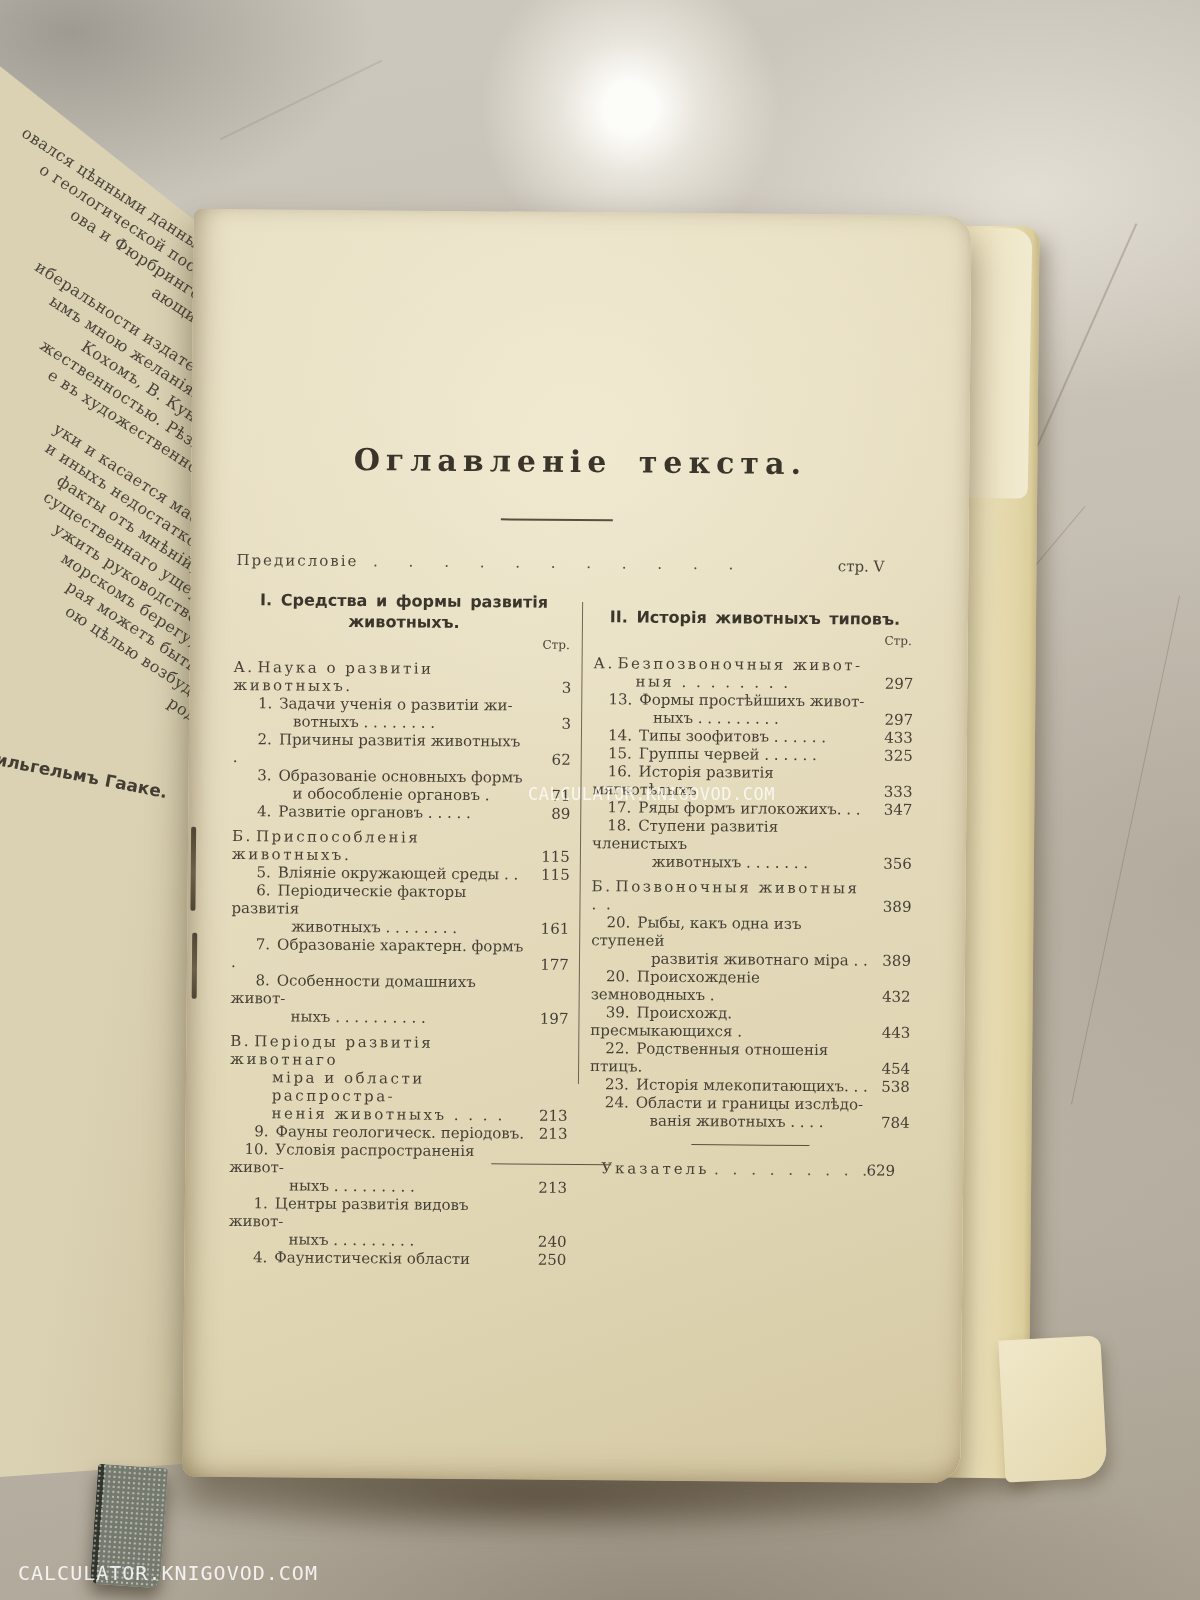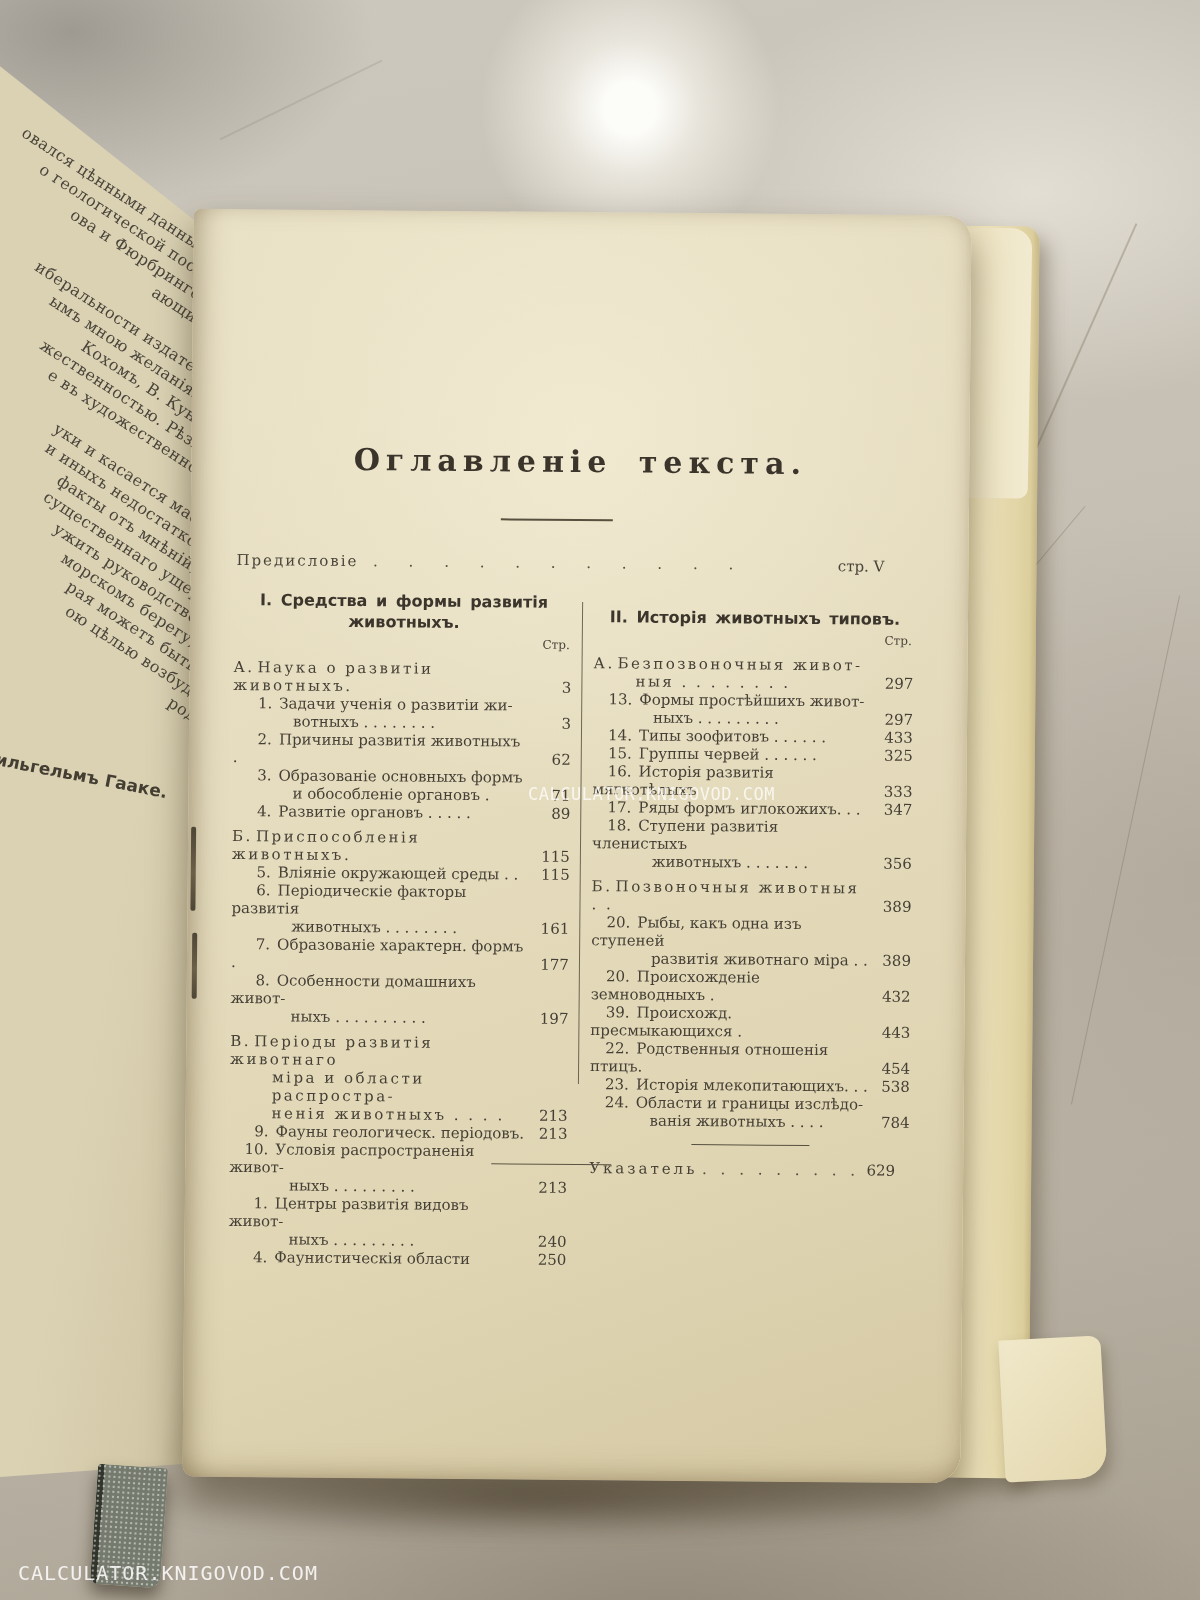--- a/index.html
+++ b/index.html
@@ -89,21 +89,21 @@
   .entry .ln{display:block;}
   .entry .num{display:inline-block;width:46px;text-align:right;padding-right:7px;box-sizing:border-box;}
   .entry.item .ln.cont{padding-left:60px;}
   .entry.section{margin-top:7px;}
   .entry.section .num{width:24px;text-align:left;padding-right:2px;}
   .entry.section .ln{letter-spacing:2.5px;}
   .entry.section .ln.cont{padding-left:42px;}
 
   #index-rule{width:118px;height:1px;background:#57503f;margin:14px auto 0 auto;}
   #index-entry{position:relative;margin-top:15px;padding-right:44px;}
-  #index-label{letter-spacing:3px;}
+  #index-label{letter-spacing:3px;margin-left:12px;}
   #index-dots{word-spacing:9px;color:#564f41;}
   #index-page{position:absolute;right:16px;bottom:0;}
 
   #bottom-rule{position:absolute;top:952px;left:306px;width:120px;height:1px;background:#5c5443;}
 
   
   .watermark{position:absolute;z-index:9;font-family:"DejaVu Sans Mono","Liberation Mono",monospace;
     color:rgba(255,255,255,.85);white-space:nowrap;text-align:center;}
   #watermark-center{left:528px;top:784px;font-size:17px;letter-spacing:.5px;color:rgba(255,255,255,.75);}
   #watermark-bottom{left:18px;top:1561px;font-size:20px;letter-spacing:1px;}

